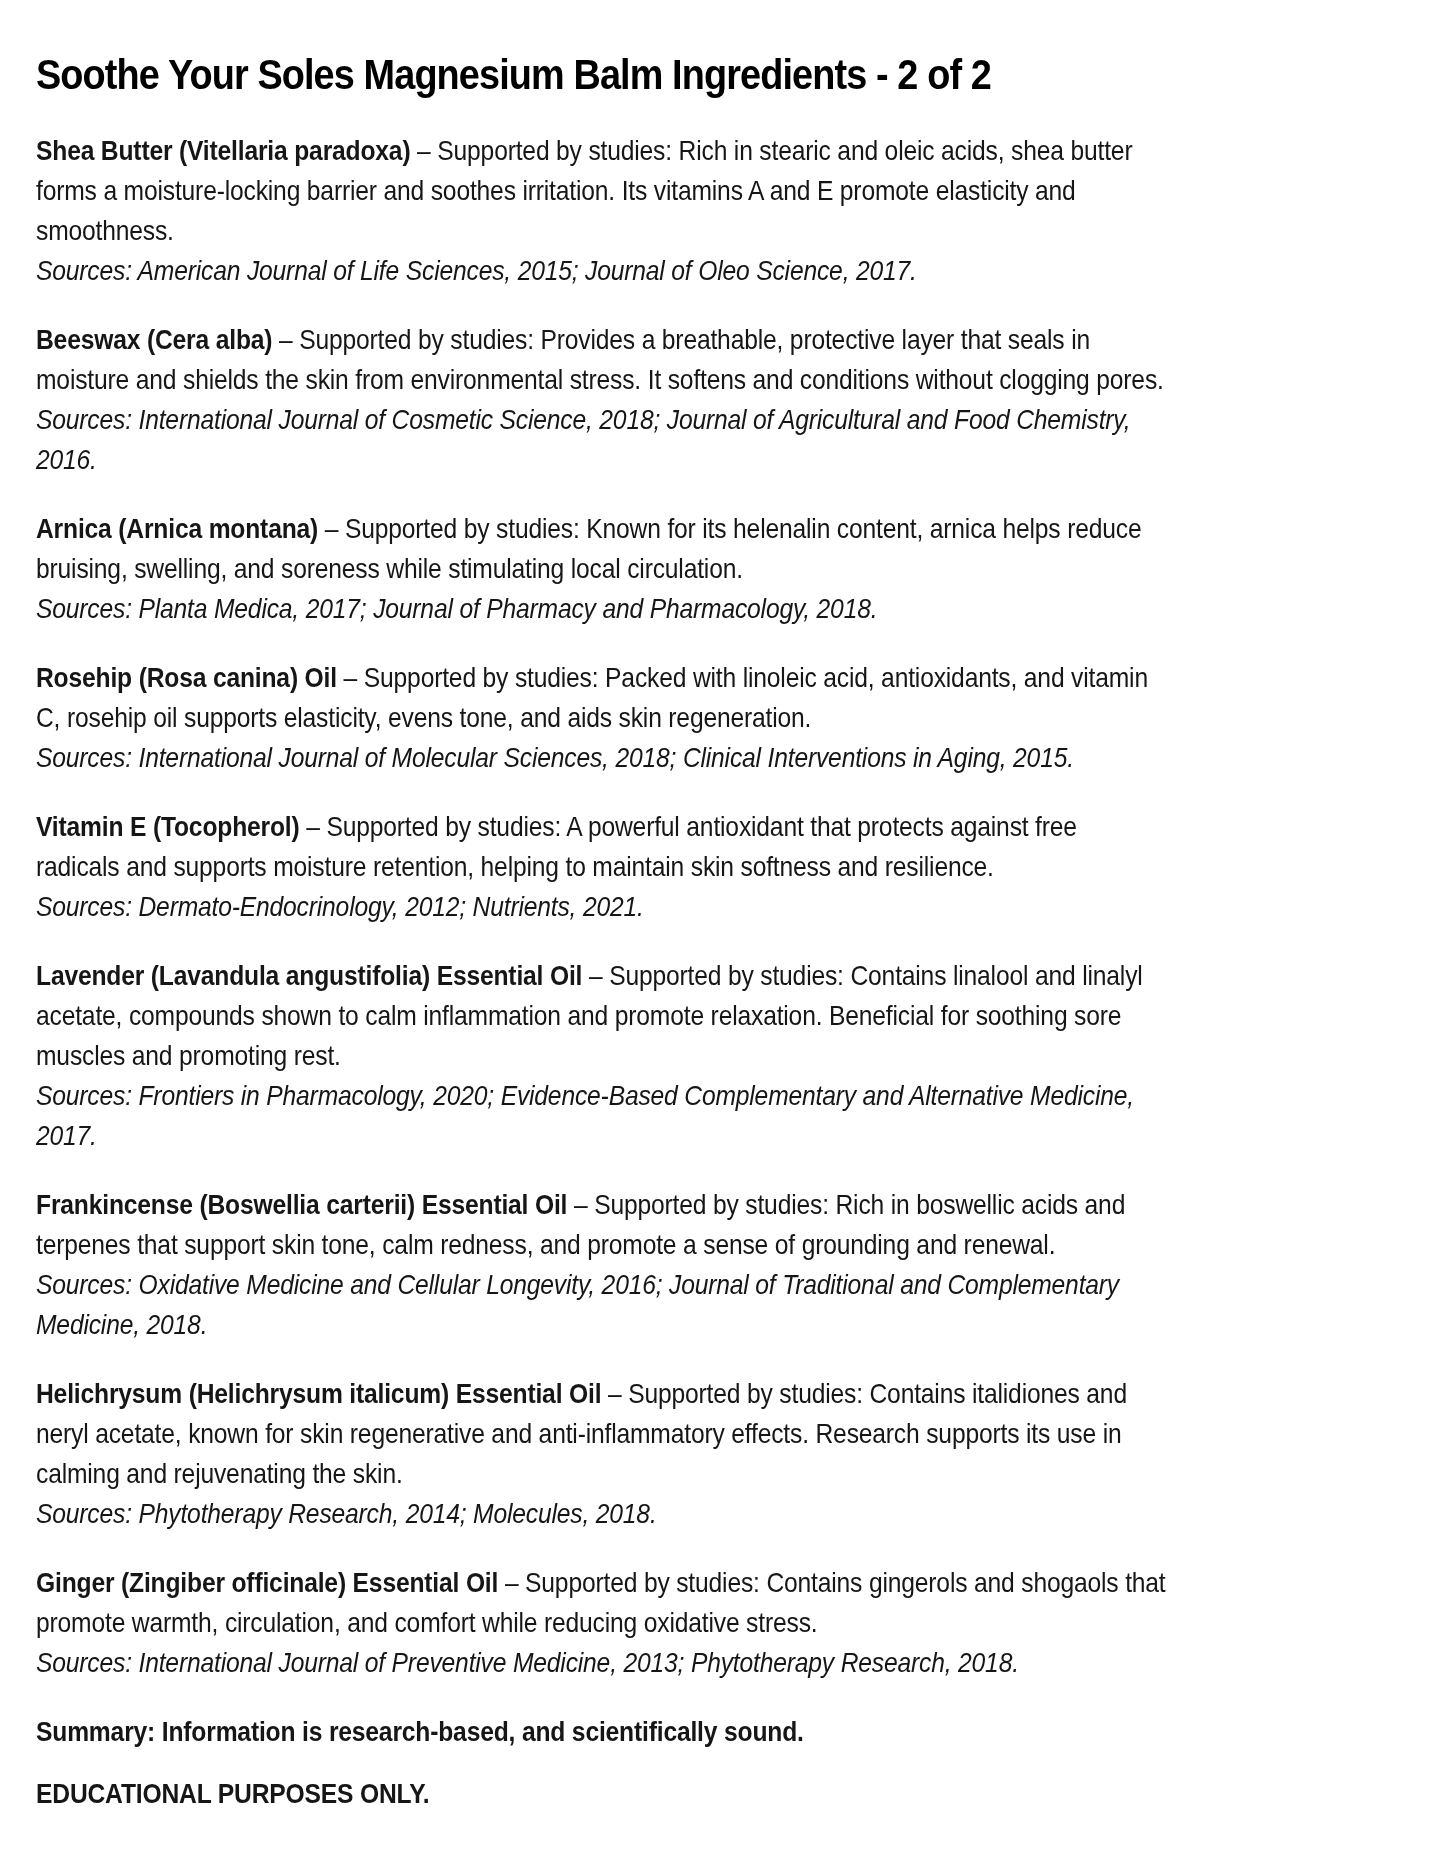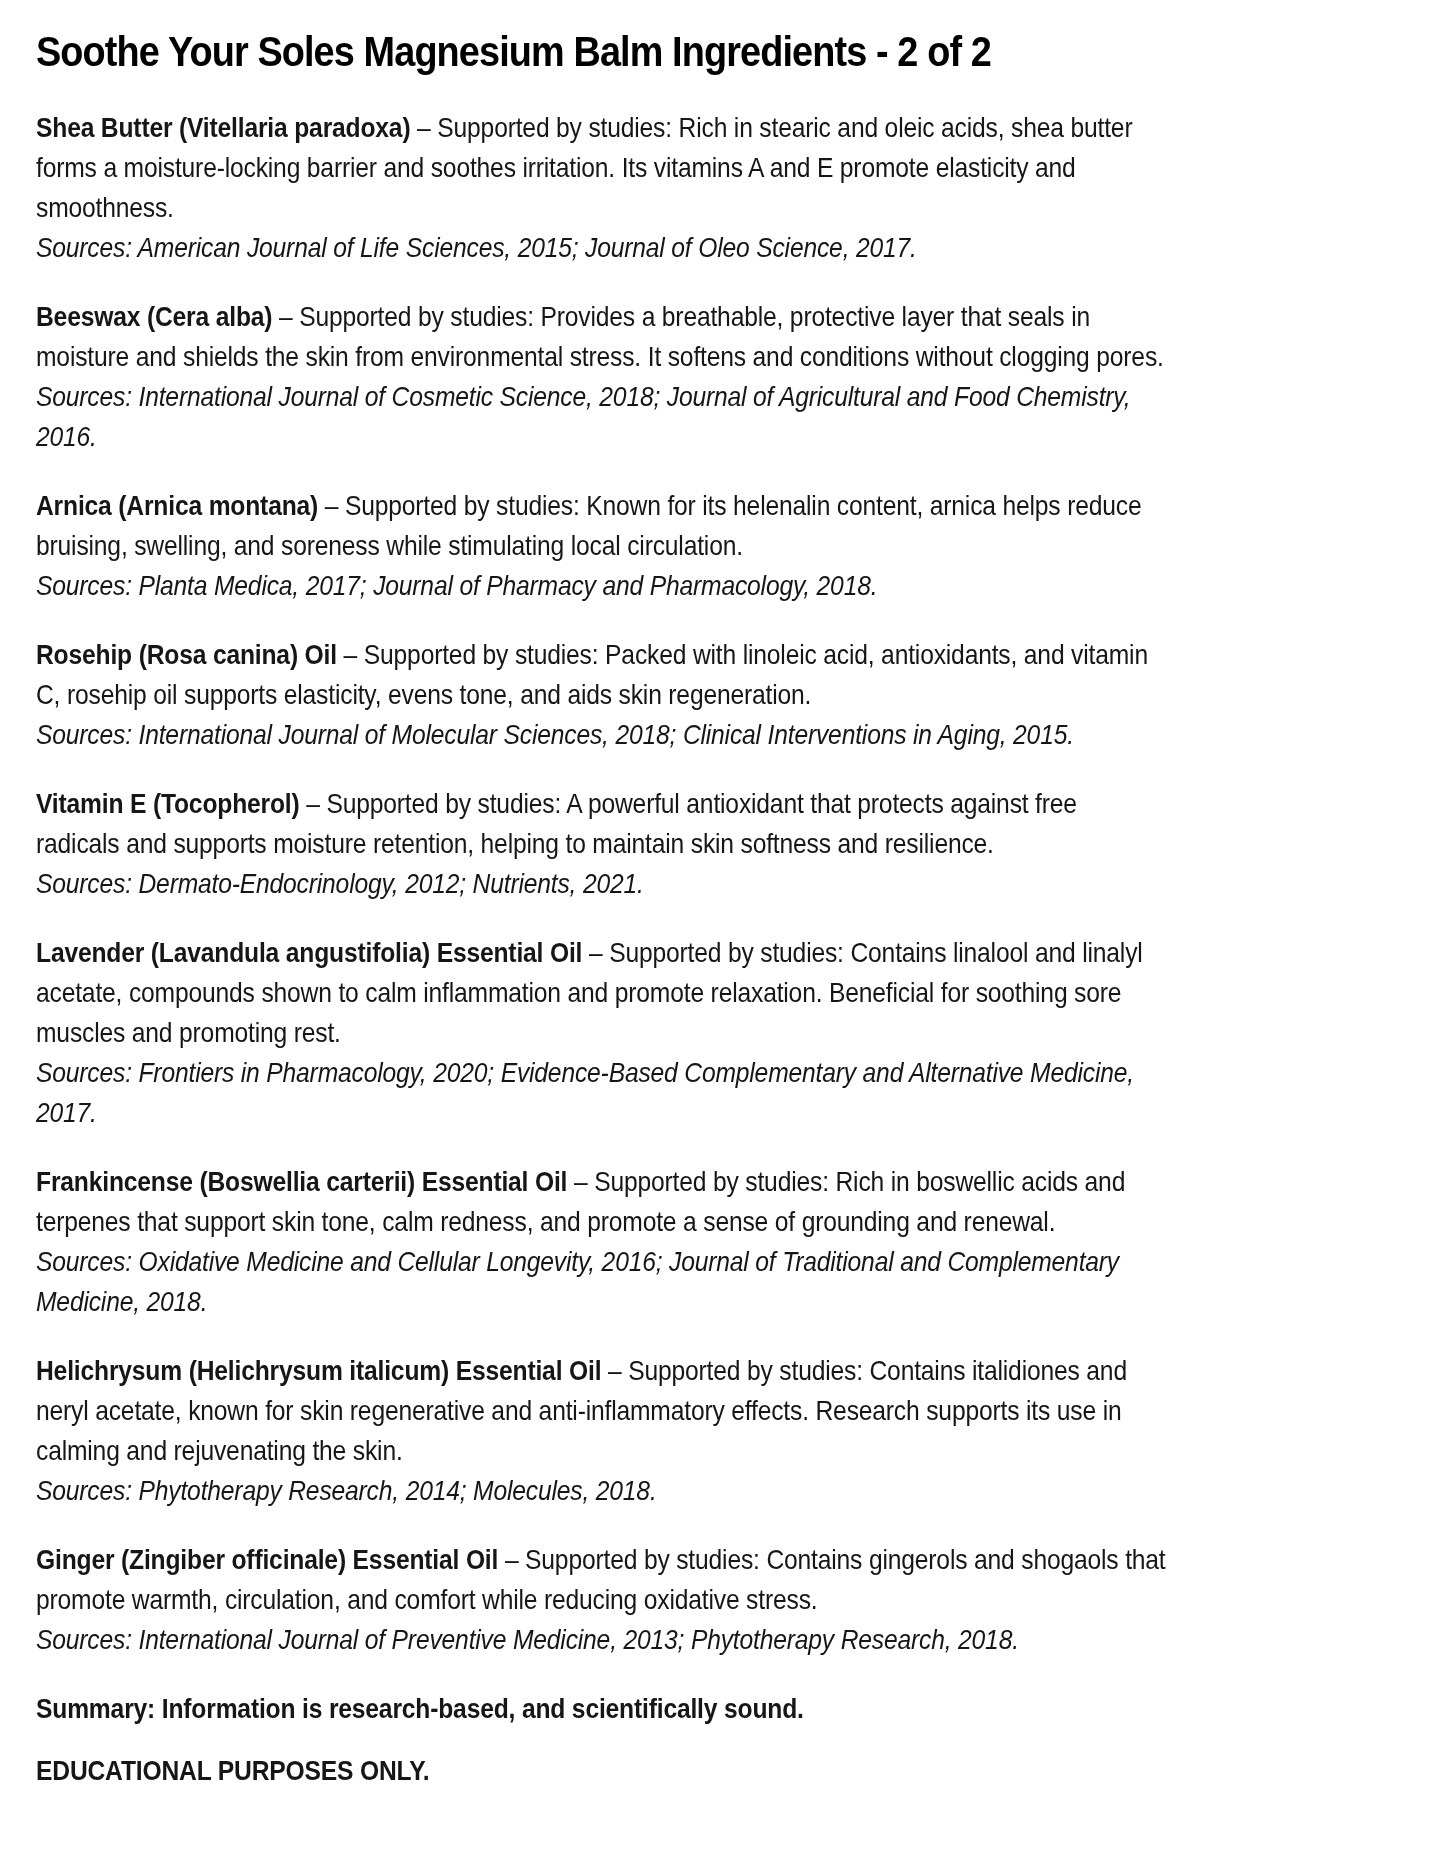--- a/index.html
+++ b/index.html
@@ -10,20 +10,21 @@
   * { box-sizing: border-box; }
   html, body { margin: 0; padding: 0; }
   body {
     width: 1445px;
     height: 1870px;
     background: var(--bg-color);
     overflow: hidden;
   }
   .page {
     padding: 26px 0 0 36px;
+    margin-top: 23px;
   }
   
   .doc {
     width: 1284px;
     transform: scaleX(0.88);
     transform-origin: top left;
     font-family: "Liberation Sans", "DejaVu Sans", sans-serif;
     font-size: 28px;
     line-height: 40px;
     letter-spacing: -0.2px;

